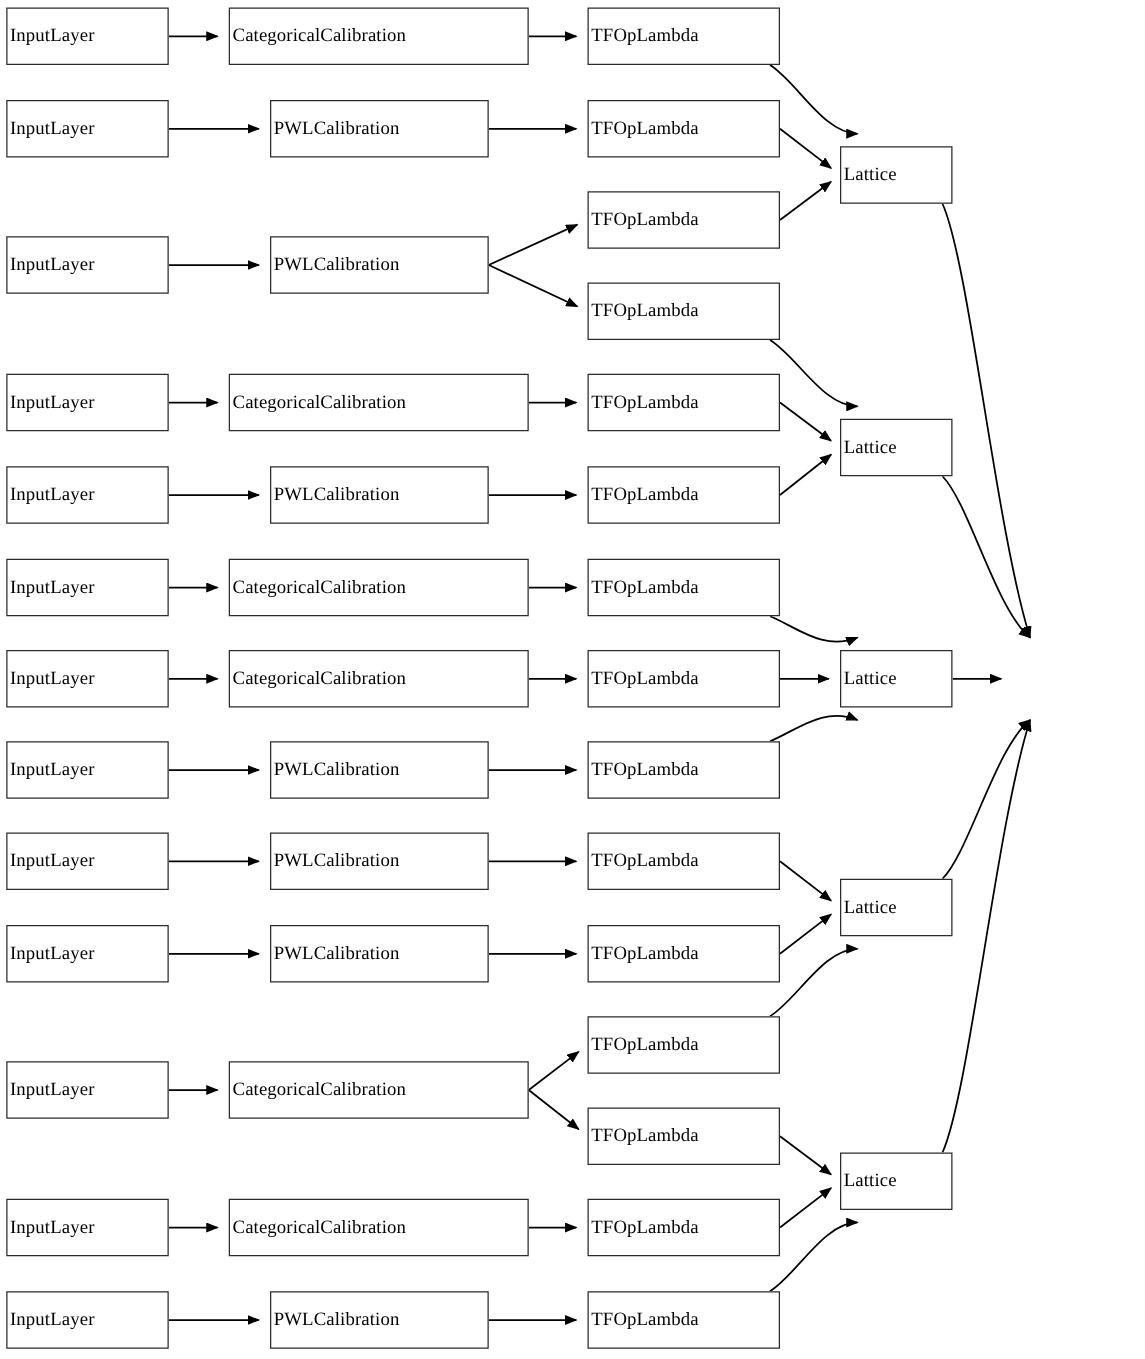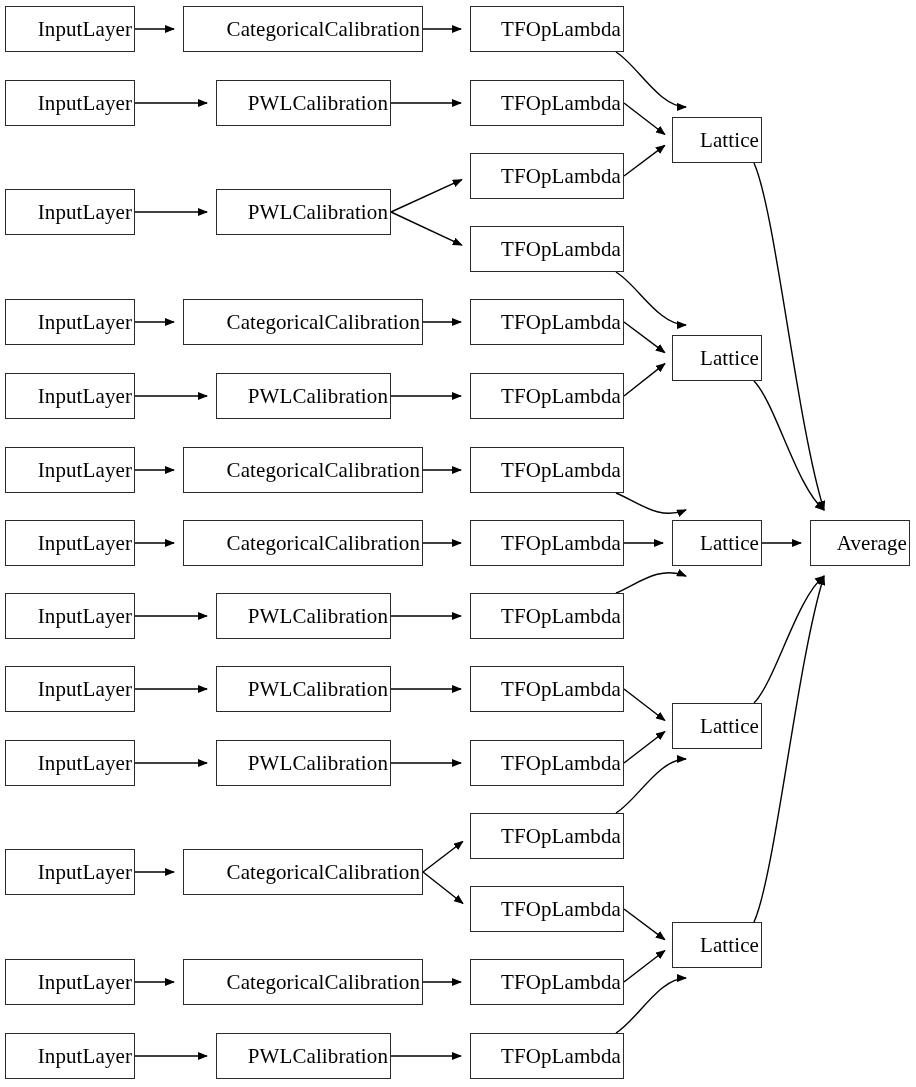--- a/index.html
+++ b/index.html
@@ -30,23 +30,23 @@
     width: 916px;
     height: 1087px;
   }
   .node {
     position: absolute;
     box-sizing: border-box;
     border: 1.4px solid #2b2b2b;
     background: #ffffff;
     display: flex;
     align-items: center;
-    justify-content: flex-end;
+    justify-content: flex-start;
     color: #000000;
-    font-size: 21px;
+    font-size: 15px;
     line-height: 1;
     white-space: nowrap;
     letter-spacing: 0.1px;
   }
   .node-label {
     display: block;
     padding: 0 2px;
   }
 </style>
 </head>
@@ -242,17 +242,14 @@
       </div>
       <div class="node" style="left: 672px; top: 520px; width: 90px; height: 46px;">
         <span class="node-label">Lattice</span>
       </div>
       <div class="node" style="left: 672px; top: 703px; width: 90px; height: 46px;">
         <span class="node-label">Lattice</span>
       </div>
       <div class="node" style="left: 672px; top: 922px; width: 90px; height: 46px;">
         <span class="node-label">Lattice</span>
       </div>
-      <div class="node" style="left: 810px; top: 520px; width: 100px; height: 46px;">
-        <span class="node-label">Average</span>
-      </div>
     </div>
 </div>
 
 </body></html>

